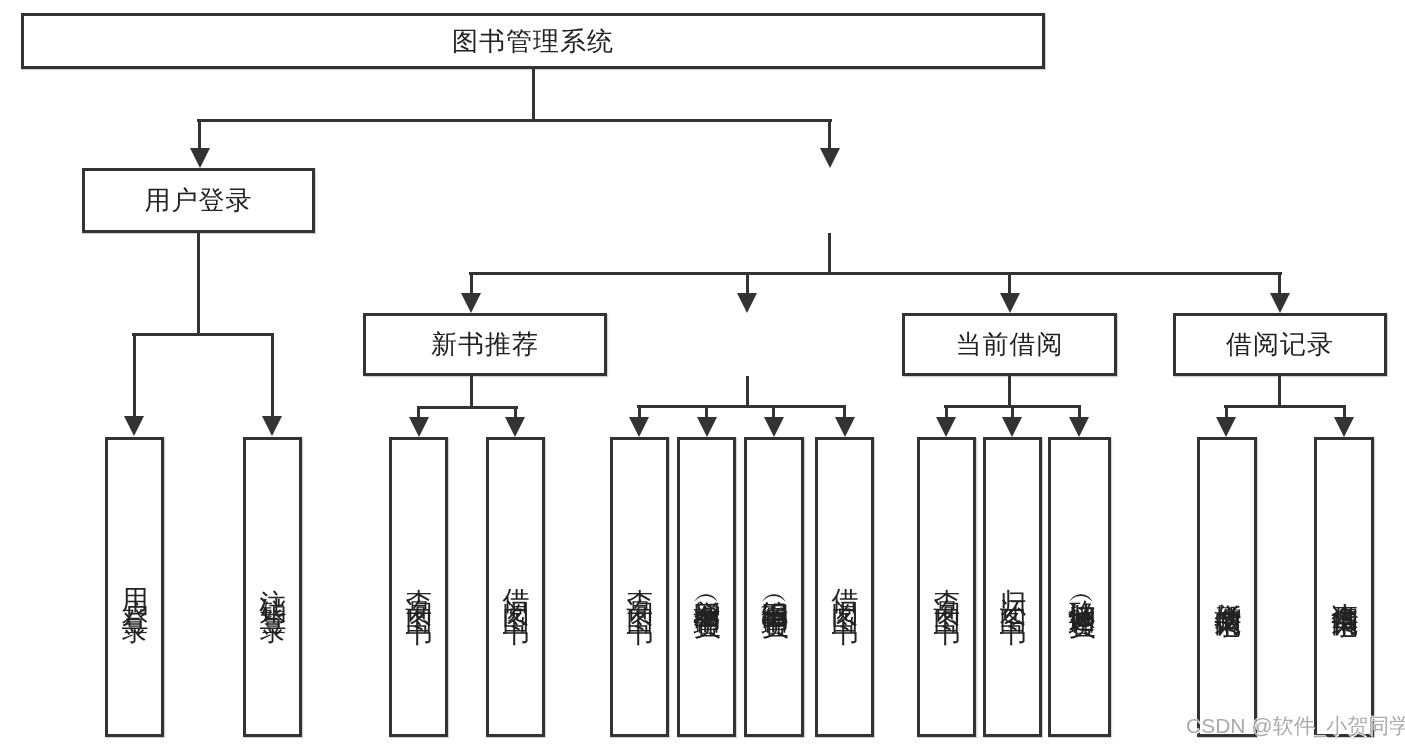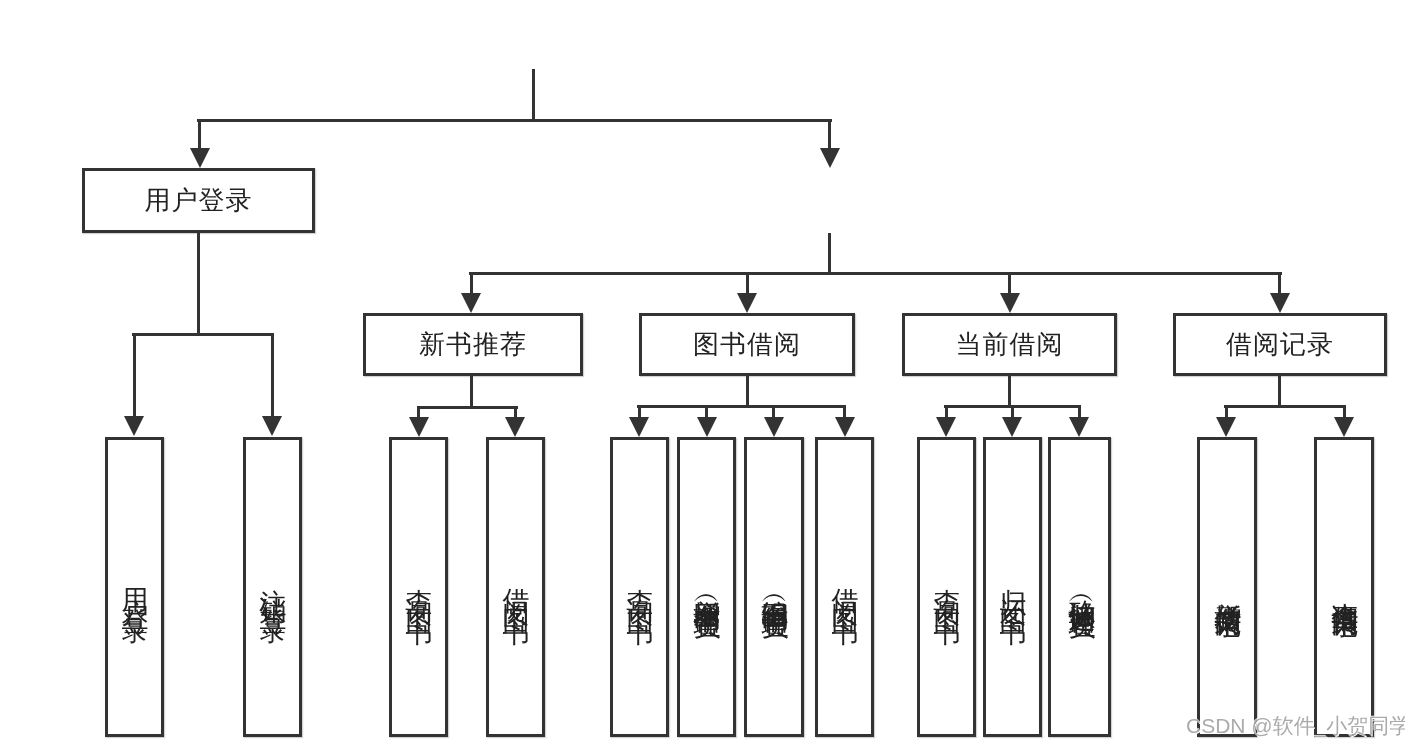--- a/index.html
+++ b/index.html
@@ -72,20 +72,21 @@
     text-shadow: 1px 1px 0 #ffffff, -1px -1px 0 rgba(255,255,255,0.8);
     z-index: 10;
     white-space: nowrap;
   }
 </style>
 </head>
 <body>
 
 <div class="canvas">
 
+  <div class="box" style="left:21px; top:13px; width:1024px; height:56px;">图书管理系统</div>
 
   <div class="ln" style="left:532px; top:69px; width:3px; height:53px;"></div>
   <div class="ln" style="left:197px; top:119px; width:635px; height:3px;"></div>
   <div class="ln" style="left:198px; top:122px; width:3px; height:27px;"></div>
   <div class="arrow" style="left:190px; top:148px;"></div>
   <div class="ln" style="left:828px; top:122px; width:3px; height:27px;"></div>
   <div class="arrow" style="left:820px; top:148px;"></div>
 
   <div class="box" style="left:82px; top:168px; width:233px; height:65px;">用户登录</div>
 
@@ -100,22 +101,21 @@
   <div class="ln" style="left:469px; top:272px; width:813px; height:3px;"></div>
   <div class="ln" style="left:470px; top:275px; width:3px; height:20px;"></div>
   <div class="arrow" style="left:461px; top:293px;"></div>
   <div class="ln" style="left:746px; top:275px; width:3px; height:20px;"></div>
   <div class="arrow" style="left:737px; top:293px;"></div>
   <div class="ln" style="left:1008px; top:275px; width:3px; height:20px;"></div>
   <div class="arrow" style="left:1000px; top:293px;"></div>
   <div class="ln" style="left:1278px; top:275px; width:3px; height:20px;"></div>
   <div class="arrow" style="left:1270px; top:293px;"></div>
 
-  <div class="box" style="left:363px; top:313px; width:220px; height:63px;">新书推荐</div>
-  <div class="box" style="left:639px; top:313px; width:216px; height:63px;">图书借阅</div>
+  <div class="box" style="left:363px; top:313px; width:244px; height:63px;">新书推荐</div>
   <div class="box" style="left:1173px; top:313px; width:214px; height:63px;">借阅记录</div>
   <div class="box" style="left:902px; top:313px; width:215px; height:63px;">当前借阅</div>
 
   <div class="ln" style="left:470px; top:376px; width:3px; height:33px;"></div>
   <div class="ln" style="left:417px; top:406px; width:101px; height:3px;"></div>
   <div class="ln" style="left:417px; top:409px; width:3px; height:10px;"></div>
   <div class="arrow" style="left:409px; top:417px;"></div>
   <div class="ln" style="left:514px; top:409px; width:3px; height:10px;"></div>
   <div class="arrow" style="left:505px; top:417px;"></div>
 

